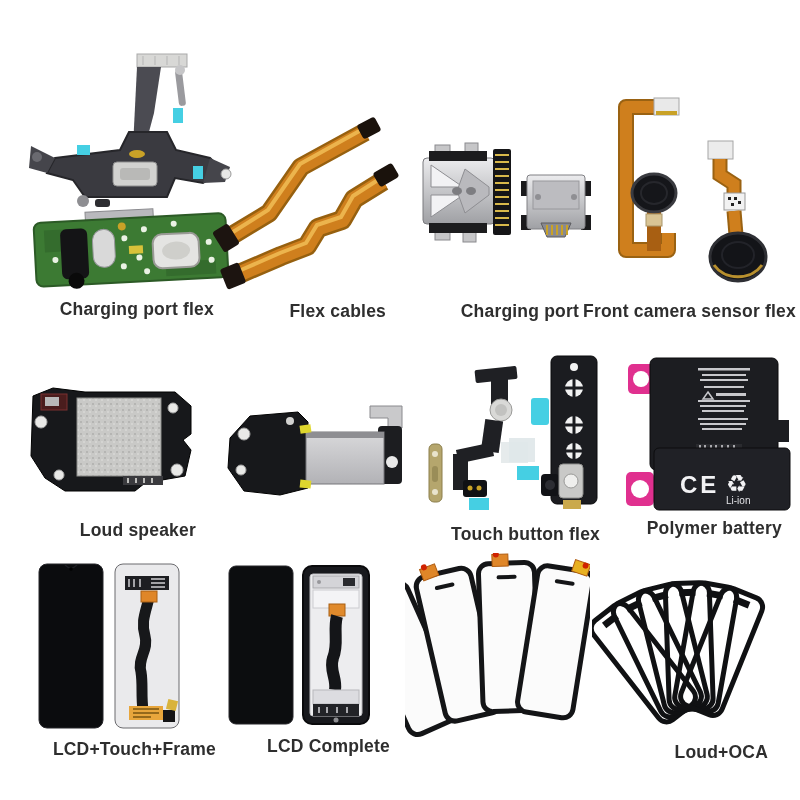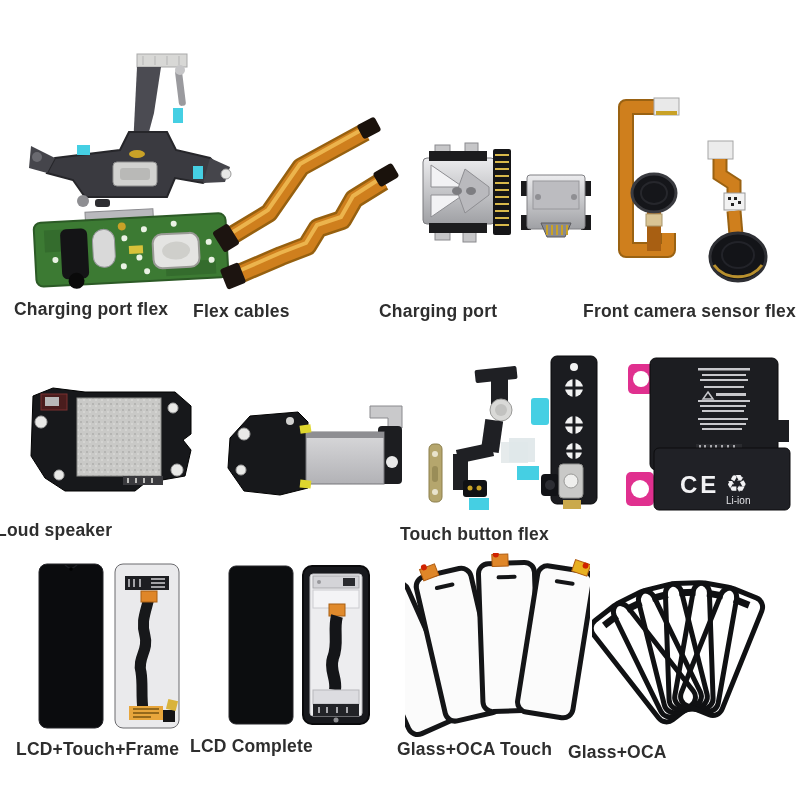--- a/index.html
+++ b/index.html
@@ -1,19 +1,19 @@
 <!DOCTYPE html>
 <html style="--background: #ffffff; --label-text: #2e2e2e; --flex-orange: #cf7f1d; --flex-orange-dark: #96600f; --flex-orange-light: #ecb44d; --pcb-green: #3c7a33; --tab-cyan: #45cfe3; --tab-pink: #e0308f; --metal-silver: #c7c7c9; --part-black: #1a1b1e; --panel-white: #fbfbfb;"><head>
 <meta charset="utf-8">
 <style>
   html,body{margin:0;padding:0;background:#fff;}
   #stage{position:relative;width:800px;height:800px;background:var(--background,#fff);overflow:hidden;
          font-family:"Liberation Sans",sans-serif;}
   .product-img{position:absolute;}
-  .label{position:absolute;width:200px;text-align:left;
+  .label{position:absolute;width:200px;text-align:right;
          font:600 17.5px/1.25 "Liberation Sans",sans-serif;
          color:var(--label-text,#2e2e2e);letter-spacing:.2px;white-space:nowrap;}
   svg text{font-family:"Liberation Sans",sans-serif;}
 </style>
 </head>
 <body>
 
 <div id="stage">
 
   <svg class="product-img" style="left:25px;top:50px" width="210" height="248" viewBox="0 0 210 248">
@@ -406,23 +406,23 @@
       <rect x="0" y="0" width="44" height="126" rx="10" fill="none" stroke="#101113" stroke-width="5"></rect>
       <rect x="14" y="6" width="16" height="7" fill="#101113"></rect>
     </g>
     <g transform="rotate(22 100 150) translate(78,8)">
       <rect x="0" y="0" width="44" height="126" rx="10" fill="none" stroke="#101113" stroke-width="5"></rect>
       <rect x="14" y="6" width="16" height="7" fill="#101113"></rect>
     </g>
   </svg>
 
   <div class="label" style="left:14px;top:299px">Charging port flex</div>
-  <div class="label" style="left:193px;top:301px">Flex cables</div>
+  <div class="label" style="left:186px;top:301px">Flex cables</div>
   <div class="label" style="left:583px;top:301px">Front camera sensor flex</div>
   <div class="label" style="left:379px;top:301px">Charging port</div>
   <div class="label" style="left:-4px;top:520px">Loud speaker</div>
   <div class="label" style="left:400px;top:524px">Touch button flex</div>
+  <div class="label" style="left:582px;top:518px">Polymer battery</div>
   <div class="label" style="left:16px;top:739px">LCD+Touch+Frame</div>
   <div class="label" style="left:190px;top:736px">LCD Complete</div>
-  <div class="label" style="left:397px;top:739px">Glass+OCA Touch</div>
-  <div class="label" style="left:568px;top:742px">Glass+OCA</div>
+  <div class="label" style="left:568px;top:742px">Loud+OCA</div>
 
 </div>
 
 </body></html>

